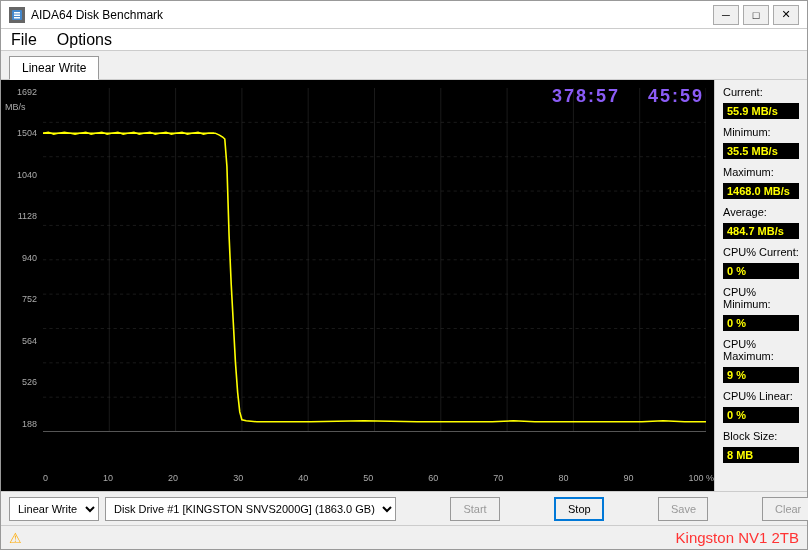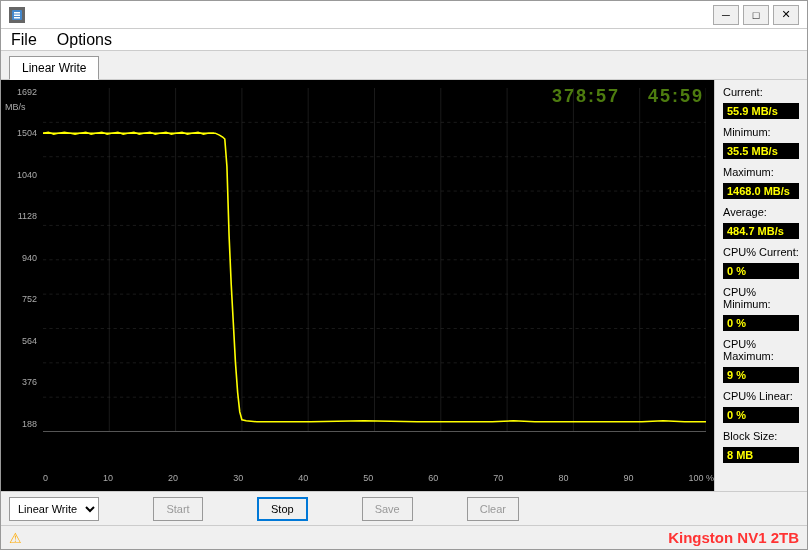--- a/index.html
+++ b/index.html
@@ -104,21 +104,21 @@
     .chart-area {
       flex: 1;
       background: #000;
       position: relative;
       padding: 8px 8px 30px 42px;
     }
     .chart-timer {
       position: absolute;
       top: 6px;
       right: 10px;
-      color: #4d7c0f;
+      color: #8b5cf6;
       font-size: 18px;
       font-weight: bold;
       letter-spacing: 2px;
     }
     svg.chart-svg {
       width: 100%;
       height: 100%;
     }
     .right-panel {
       width: 93px;
@@ -194,21 +194,21 @@
       font-size: 14px;
     }
     .warning-text {
       font-size: 11px;
       font-weight: bold;
       color: #000;
     }
     .brand-text {
       margin-left: auto;
       font-size: 15px;
-      font-weight: bold;
+      font-weight: normal;
       color: #ff3333;
     }
     .y-axis-labels {
       position: absolute;
       left: 0;
       top: 8px;
       bottom: 30px;
       width: 40px;
       display: flex;
       flex-direction: column;
@@ -250,20 +250,21 @@
   <div class="title-bar">
     <div class="title-bar-left">
       <div class="title-icon">
         <svg width="12" height="12" viewBox="0 0 12 12">
             <rect x="1" y="1" width="10" height="10" fill="#4488cc" rx="1"></rect>
             <rect x="3" y="3" width="6" height="1.5" fill="#fff"></rect>
             <rect x="3" y="5.5" width="6" height="1.5" fill="#fff"></rect>
             <rect x="3" y="8" width="6" height="1.5" fill="#fff"></rect>
           </svg>
       </div>
+      <span class="title-text">AIDA64 Disk Benchmark</span>
     </div>
     <div class="title-controls">
       <button class="title-btn">─</button>
       <button class="title-btn">□</button>
       <button class="title-btn close">✕</button>
     </div>
   </div>
 
   <div class="menu-bar">
     <span class="menu-item">File</span>
@@ -281,21 +282,21 @@
       
       
       <div class="y-axis-labels">
         <span class="y-label">1692</span>
         <span class="y-label">1504</span>
         <span class="y-label">1040</span>
         <span class="y-label">1128</span>
         <span class="y-label">940</span>
         <span class="y-label">752</span>
         <span class="y-label">564</span>
-        <span class="y-label">376</span>
+        <span class="y-label">526</span>
         <span class="y-label">188</span>
         <span class="y-label"></span>
       </div>
 
       
       <div class="chart-timer">
         <span>378:57</span>
         &nbsp;&nbsp;
         <span>45:59</span>
       </div>
@@ -373,20 +374,23 @@
 
       <span class="stat-label">Block Size:</span>
       <div class="stat-value">8 MB</div>
     </div>
   </div>
 
   <div class="bottom-bar">
     <select class="bottom-select">
       <option>Linear Write</option>
     </select>
+    <select class="bottom-select bottom-select-wide">
+      <option>Disk Drive #1  [KINGSTON SNVS2000G]  (1863.0 GB)</option>
+    </select>
     <button class="bottom-btn" disabled="">Start</button>
     <button class="bottom-btn default">Stop</button>
     <button class="bottom-btn" disabled="">Save</button>
     <button class="bottom-btn" disabled="">Clear</button>
   </div>
 
   <div class="warning-bar">
     <span class="warning-icon">⚠</span>
     <span class="brand-text">Kingston NV1 2TB</span>
   </div>

